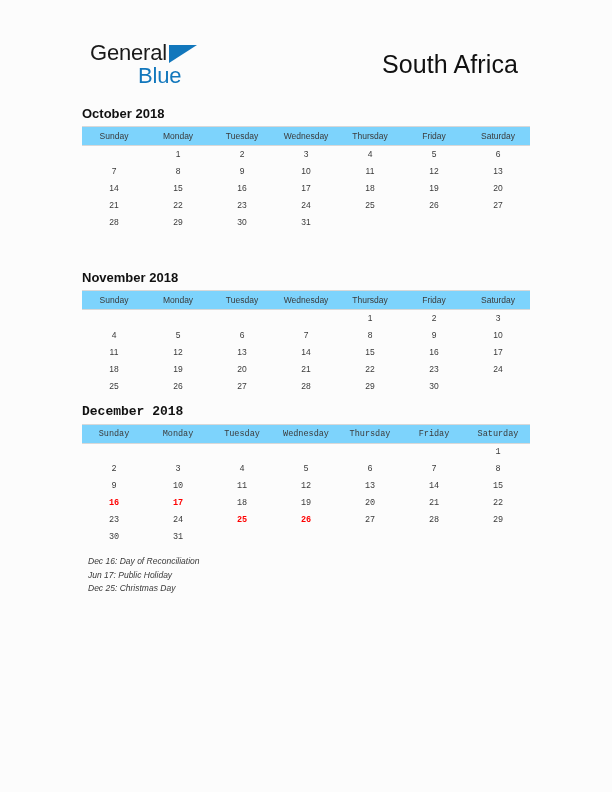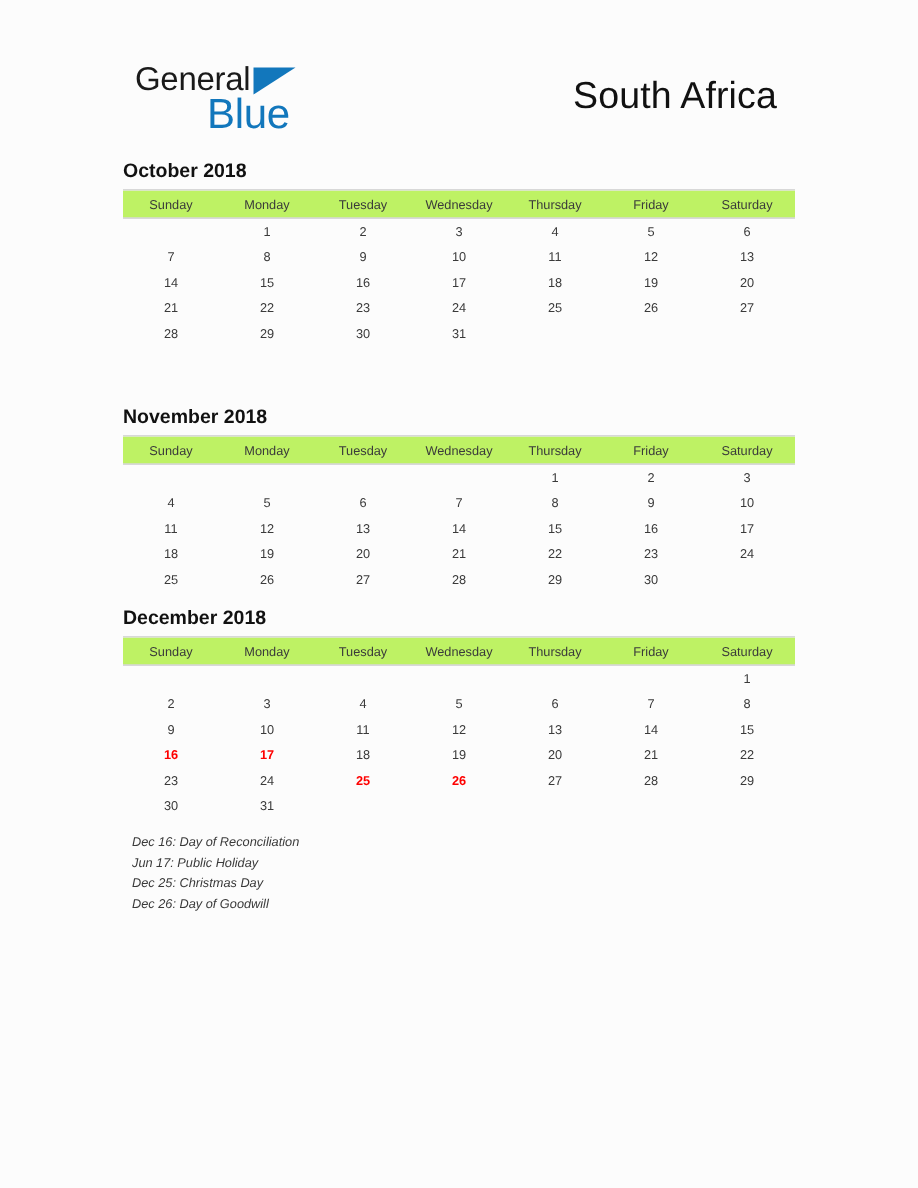--- a/index.html
+++ b/index.html
@@ -56,21 +56,21 @@
     top: 5px;
     width: 0;
     height: 0;
     border-left: 28px solid #1277bc;
     border-bottom: 18px solid transparent;
   }
   .logo-line2 {
     position: absolute;
     left: 48px;
     top: 23px;
-    font-size: 28px;
+    font-size: 22px;
     color: #1277bc;
     letter-spacing: -0.2px;
     line-height: 26px;
     white-space: nowrap;
   }
   .country-title {
     position: absolute;
     right: 82px;
     top: 16px;
     font-size: 25px;
@@ -81,38 +81,38 @@
   }
 
   
   .month-block {
     position: absolute;
     left: 82px;
     width: 448px;
   }
   #month-0 { top: 104px; }
   #month-1 { top: 268px; }
-  #month-2 { top: 402px; }
+  #month-2 { top: 402px; font-family: Liberation Mono, monospace; }
 
   .month-title {
     text-align: left;
     font-size: 13px;
     font-weight: bold;
     color: #111111;
     height: 19px;
     line-height: 19px;
     margin-bottom: 3px;
   }
   table.cal {
     width: 448px;
     border-collapse: collapse;
     table-layout: fixed;
   }
   table.cal th {
-    background: #bef264;
+    background: #7dd3fc;
     border-top: 1px solid #d8d8d8;
     border-bottom: 1px solid #d8d8d8;
     font-size: 8.5px;
     font-weight: normal;
     color: #3a3a3a;
     height: 18px;
     line-height: 18px;
     padding: 0;
   }
   table.cal td {
@@ -362,16 +362,15 @@
             <td class="empty">&nbsp;</td>
           </tr>
         </tbody>
     </table>
   </div>
 
   <div class="notes">
       <div class="note-line">Dec 16: Day of Reconciliation</div>
       <div class="note-line">Jun 17: Public Holiday</div>
       <div class="note-line">Dec 25: Christmas Day</div>
-      <div class="note-line">Dec 26: Day of Goodwill</div>
     </div>
 
 </div>
 
 </body></html>

